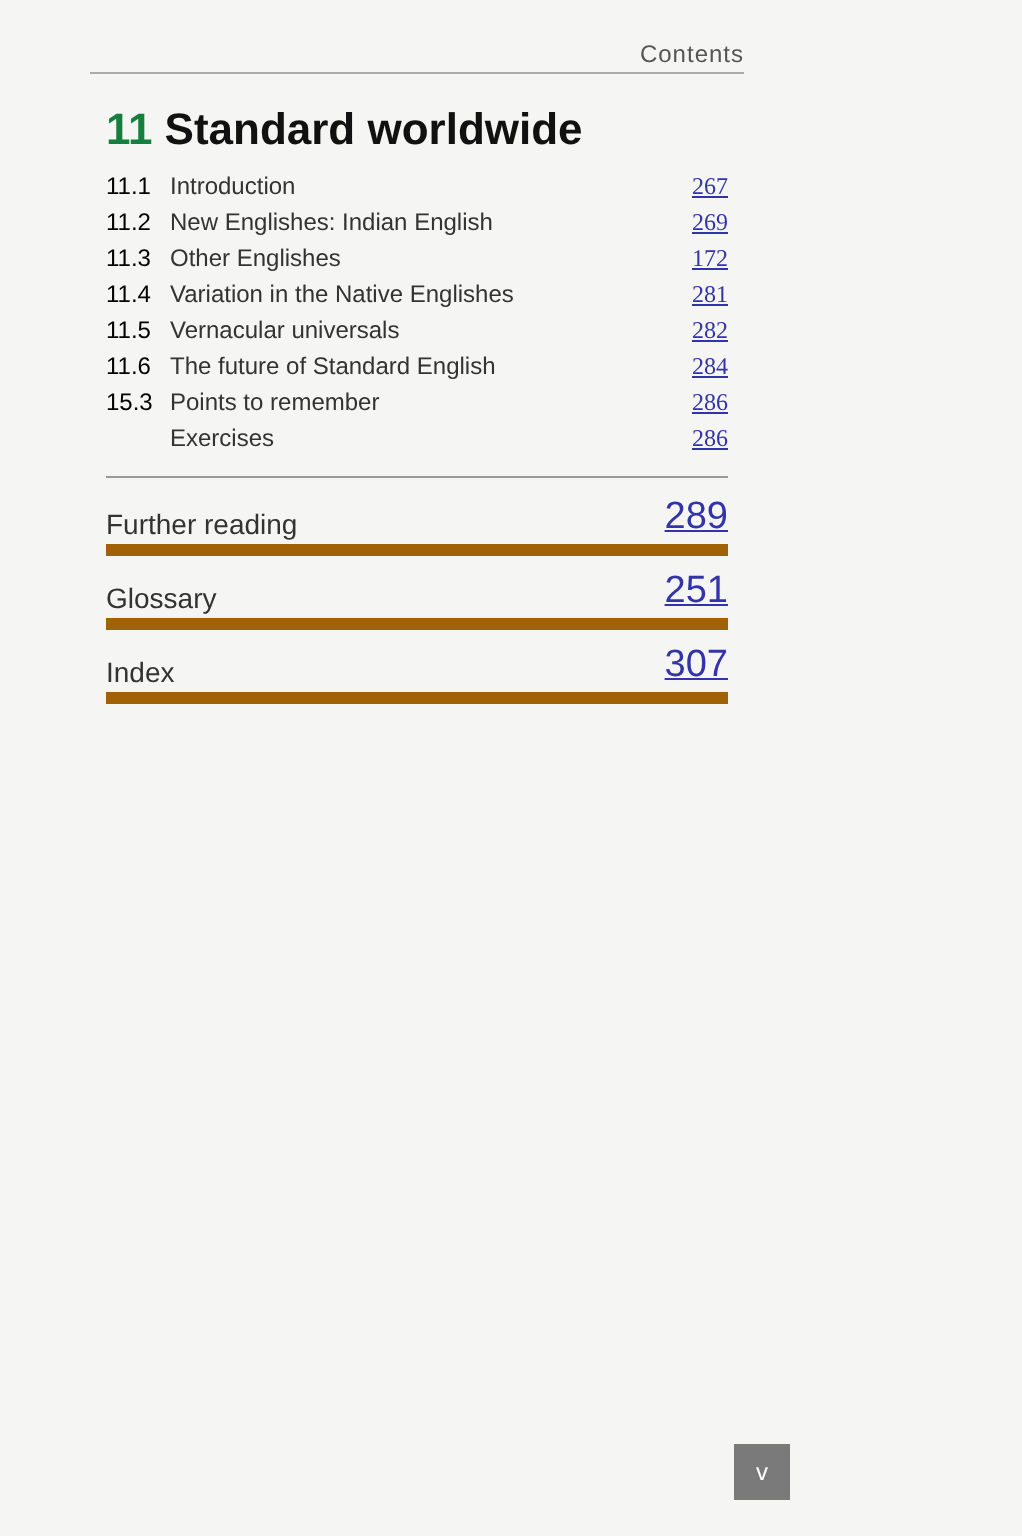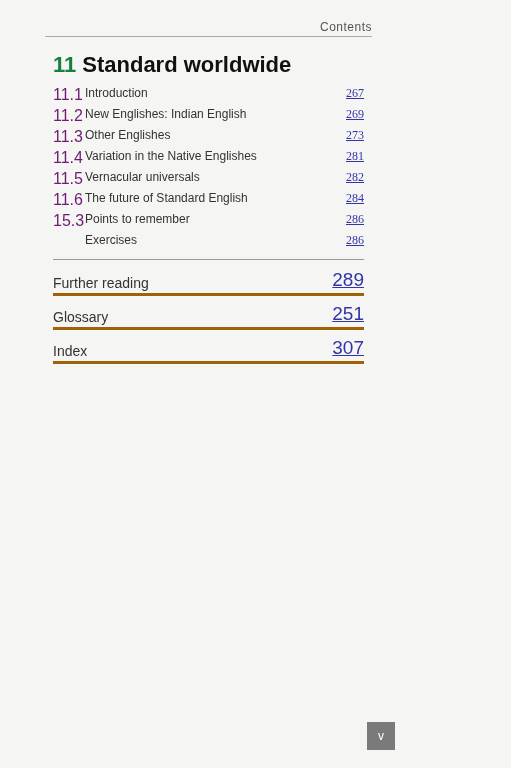--- a/index.html
+++ b/index.html
@@ -78,22 +78,22 @@
       margin-top: 4px;
     }
 
     .toc-table tr td {
       padding: 1.5px 0;
       vertical-align: top;
     }
 
     .toc-num {
       width: 32px;
-      font-size: 16px;
-      color: #701a75;
+      font-size: 12px;
+      color: #000000;
       font-family: Arial, sans-serif;
       white-space: nowrap;
     }
 
     .toc-label {
       font-size: 12px;
       color: #333;
       font-family: Arial, sans-serif;
     }
 
@@ -140,21 +140,21 @@
       display: flex;
       align-items: center;
       justify-content: center;
     }
 
     .bm-row {
       display: flex;
       justify-content: space-between;
       align-items: flex-end;
       padding: 5px 0 2px 0;
-      border-bottom: 3px solid #a16207;
+      border-bottom: 6px solid #a16207;
     }
 
     .bm-row + .bm-row {
       margin-top: 2px;
       gap: 33px;
     }
   </style>
 </head>
 <body>
 
@@ -178,21 +178,21 @@
             <td class="toc-page">267</td>
           </tr>
           <tr>
             <td class="toc-num">11.2</td>
             <td class="toc-label">New Englishes: Indian English</td>
             <td class="toc-page">269</td>
           </tr>
           <tr>
             <td class="toc-num">11.3</td>
             <td class="toc-label">Other Englishes</td>
-            <td class="toc-page">273</td>
+            <td class="toc-page">172</td>
           </tr>
           <tr>
             <td class="toc-num">11.4</td>
             <td class="toc-label">Variation in the Native Englishes</td>
             <td class="toc-page">281</td>
           </tr>
           <tr>
             <td class="toc-num">11.5</td>
             <td class="toc-label">Vernacular universals</td>
             <td class="toc-page">282</td>

